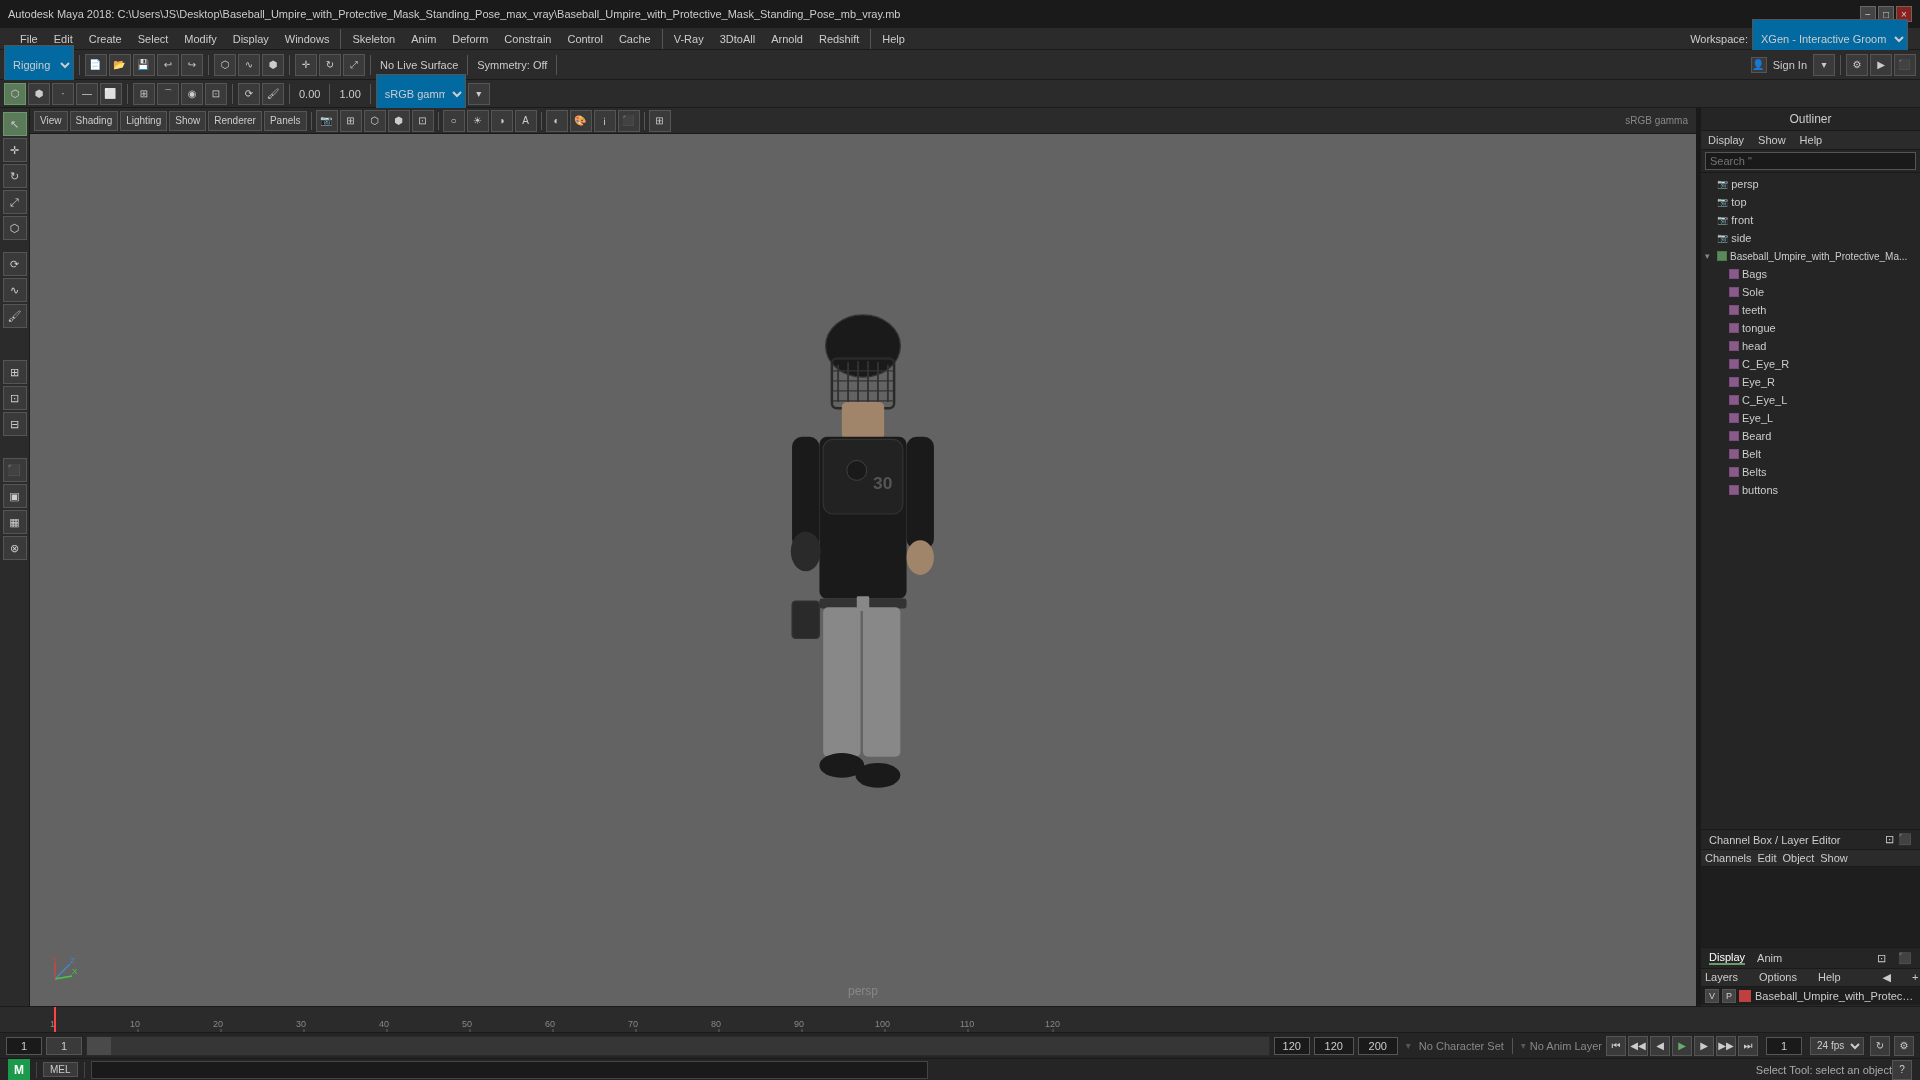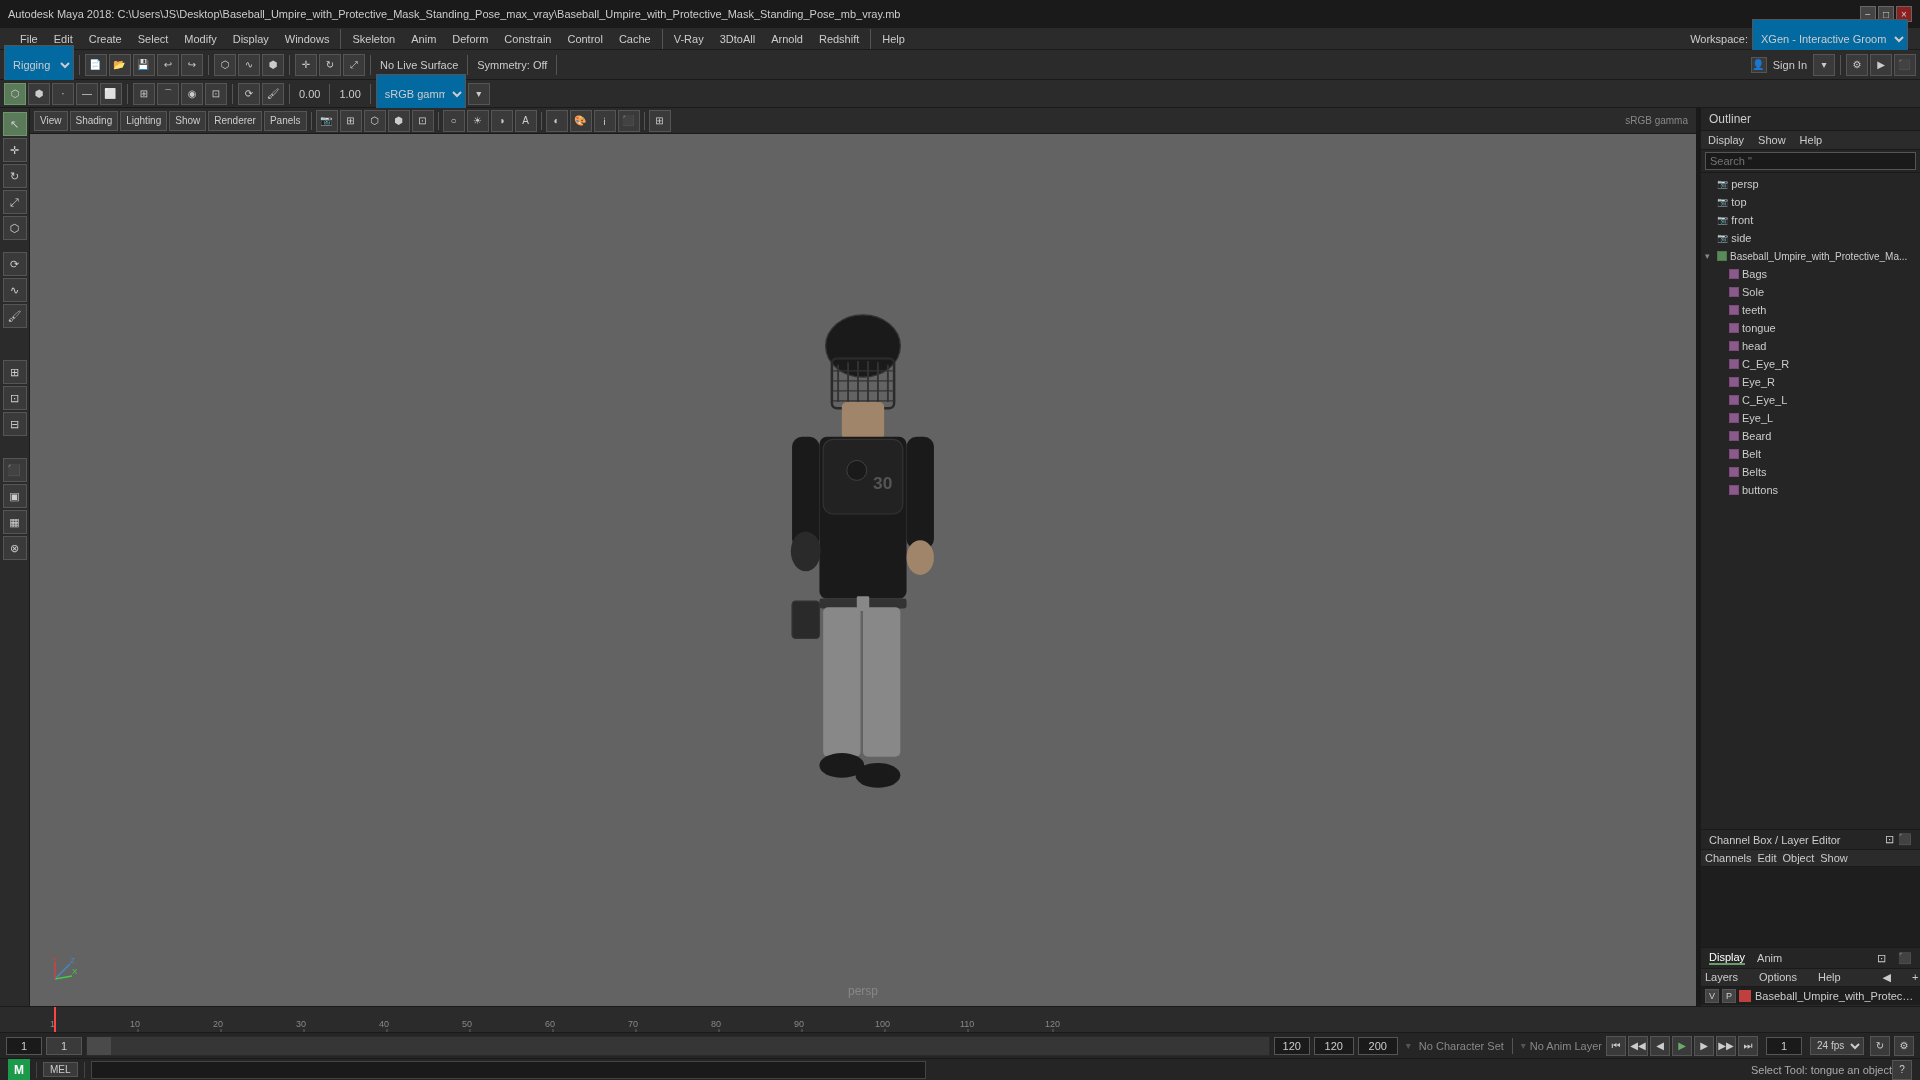--- a/index.html
+++ b/index.html
@@ -174,21 +174,21 @@
       flex-shrink: 0;
     }
 
     .outliner-header {
       background: #252525;
       padding: 4px 8px;
       font-size: 12px;
       color: #ccc;
       border-bottom: 1px solid #1a1a1a;
       display: flex;
-      justify-content: flex-start;
+      justify-content: center;
       align-items: center;
     }
     .outliner-menu {
       display: flex;
       gap: 8px;
       padding: 2px 4px;
       background: #2b2b2b;
       border-bottom: 1px solid #1a1a1a;
     }
     .outliner-menu span {
@@ -869,17 +869,17 @@
 </div>
 
 <div class="status-bar">
   <div class="maya-logo">M</div>
   <div style="width:1px; height:16px; background:#444; margin:0 6px;"></div>
   <div class="status-lang">MEL</div>
   <div style="width:1px; height:16px; background:#444; margin:0 6px;"></div>
 
   <input type="text" style="flex: 1 1 0%; height: 18px; background: rgb(26, 26, 26); border: 1px solid rgb(68, 68, 68); color: rgb(204, 204, 204); font-size: 11px; padding: 0px 4px;">
   <div style="flex:1;"></div>
-  <span class="status-text">Select Tool: tongue an object</span>
+  <span class="status-text">Select Tool: select an object</span>
   <div style="margin-left:auto; display:flex; align-items:center; gap:4px;">
     <div class="play-btn">?</div>
   </div>
 </div>
 
 </body></html>

